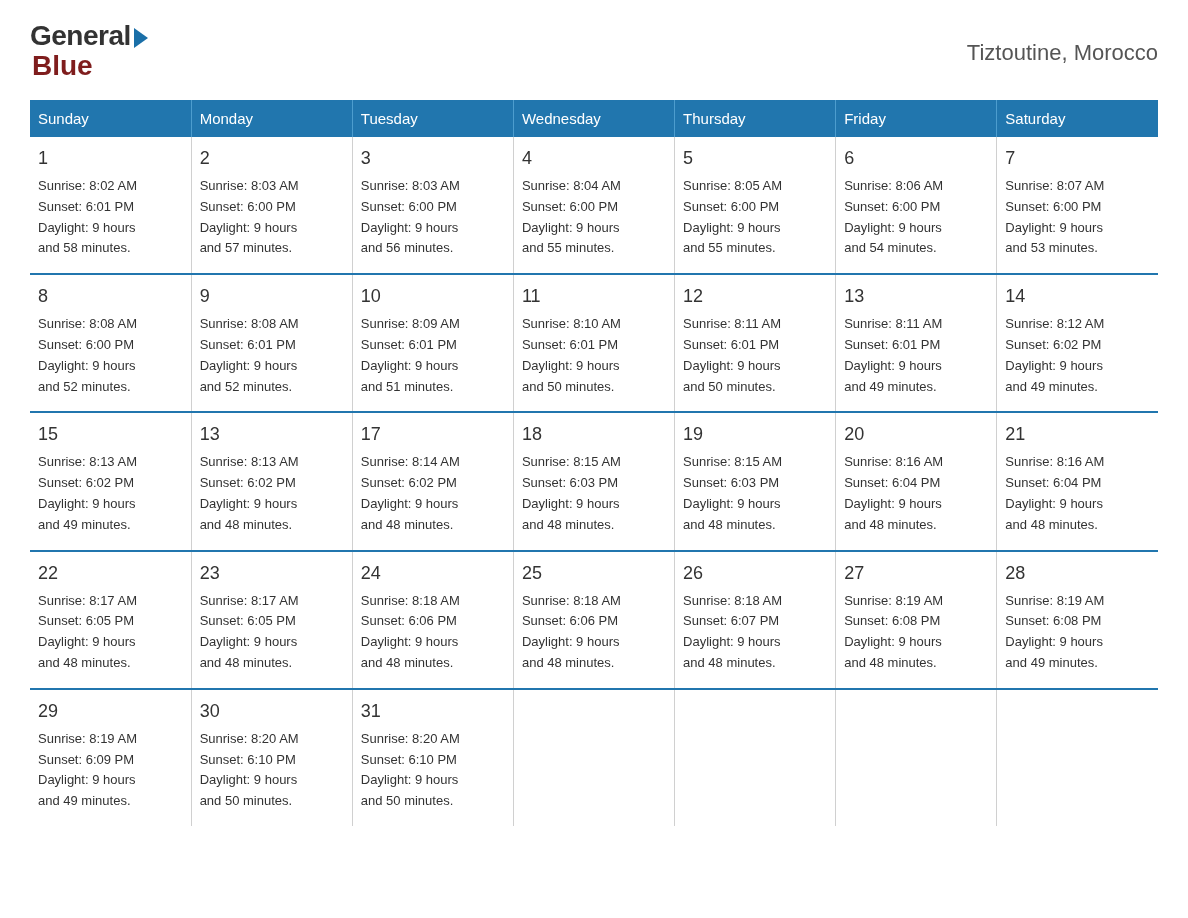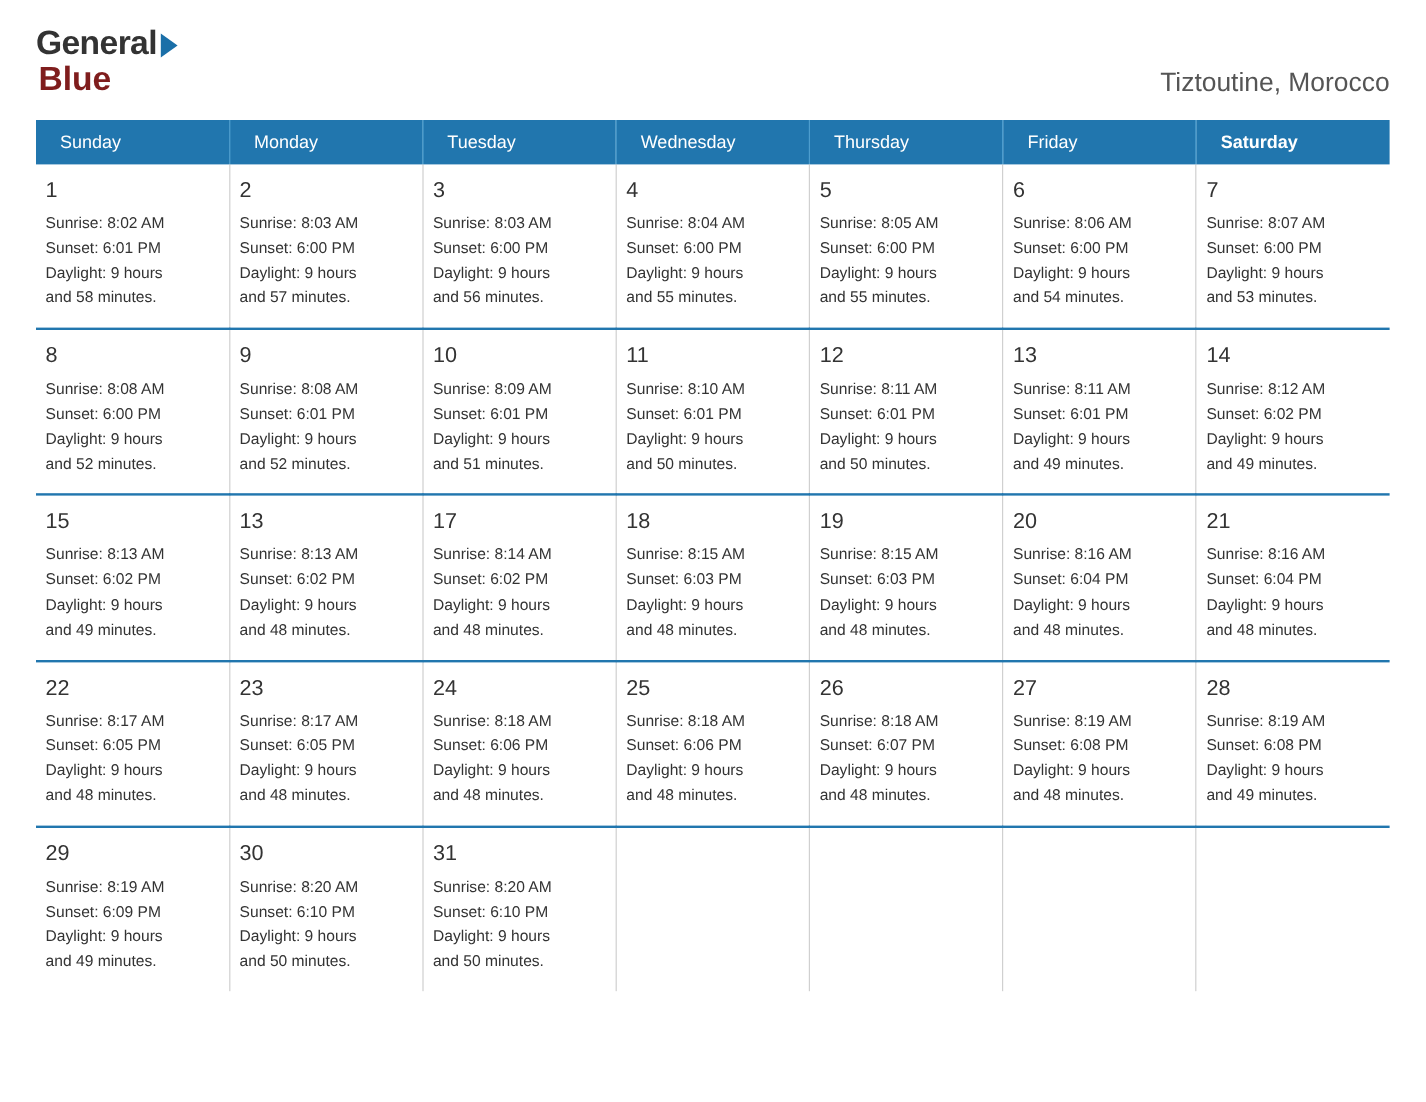--- a/index.html
+++ b/index.html
@@ -7,21 +7,21 @@
       font-family: Arial, Helvetica, sans-serif;
       background: #fff;
       color: #333;
       width: 1188px;
       min-height: 918px;
       padding: 20px 30px 30px 30px;
     }
     .header {
       display: flex;
       justify-content: space-between;
-      align-items: flex-end;
+      align-items: center;
       margin-bottom: 18px;
     }
     .logo {
       display: flex;
       flex-direction: column;
       align-items: flex-start;
     }
     .logo-top {
       display: flex;
       align-items: center;
@@ -66,27 +66,26 @@
       width: 100%;
       border-collapse: collapse;
     }
     thead tr {
       background-color: #2176ae;
     }
     thead th {
       color: #fff;
       font-size: 15px;
       font-weight: normal;
-      padding: 10px 20px;
+      padding: 10px 8px;
       text-align: left;
       border-right: 1px solid #4d9dce;
     }
     thead th:last-child {
       border-right: none;
-      font-weight: bold;
     }
     tbody tr {
       border-bottom: 2px solid #2176ae;
     }
     tbody td {
       vertical-align: top;
       padding: 8px 8px 14px 8px;
       border-right: 1px solid #d0d0d0;
       font-size: 13px;
       line-height: 1.5;

